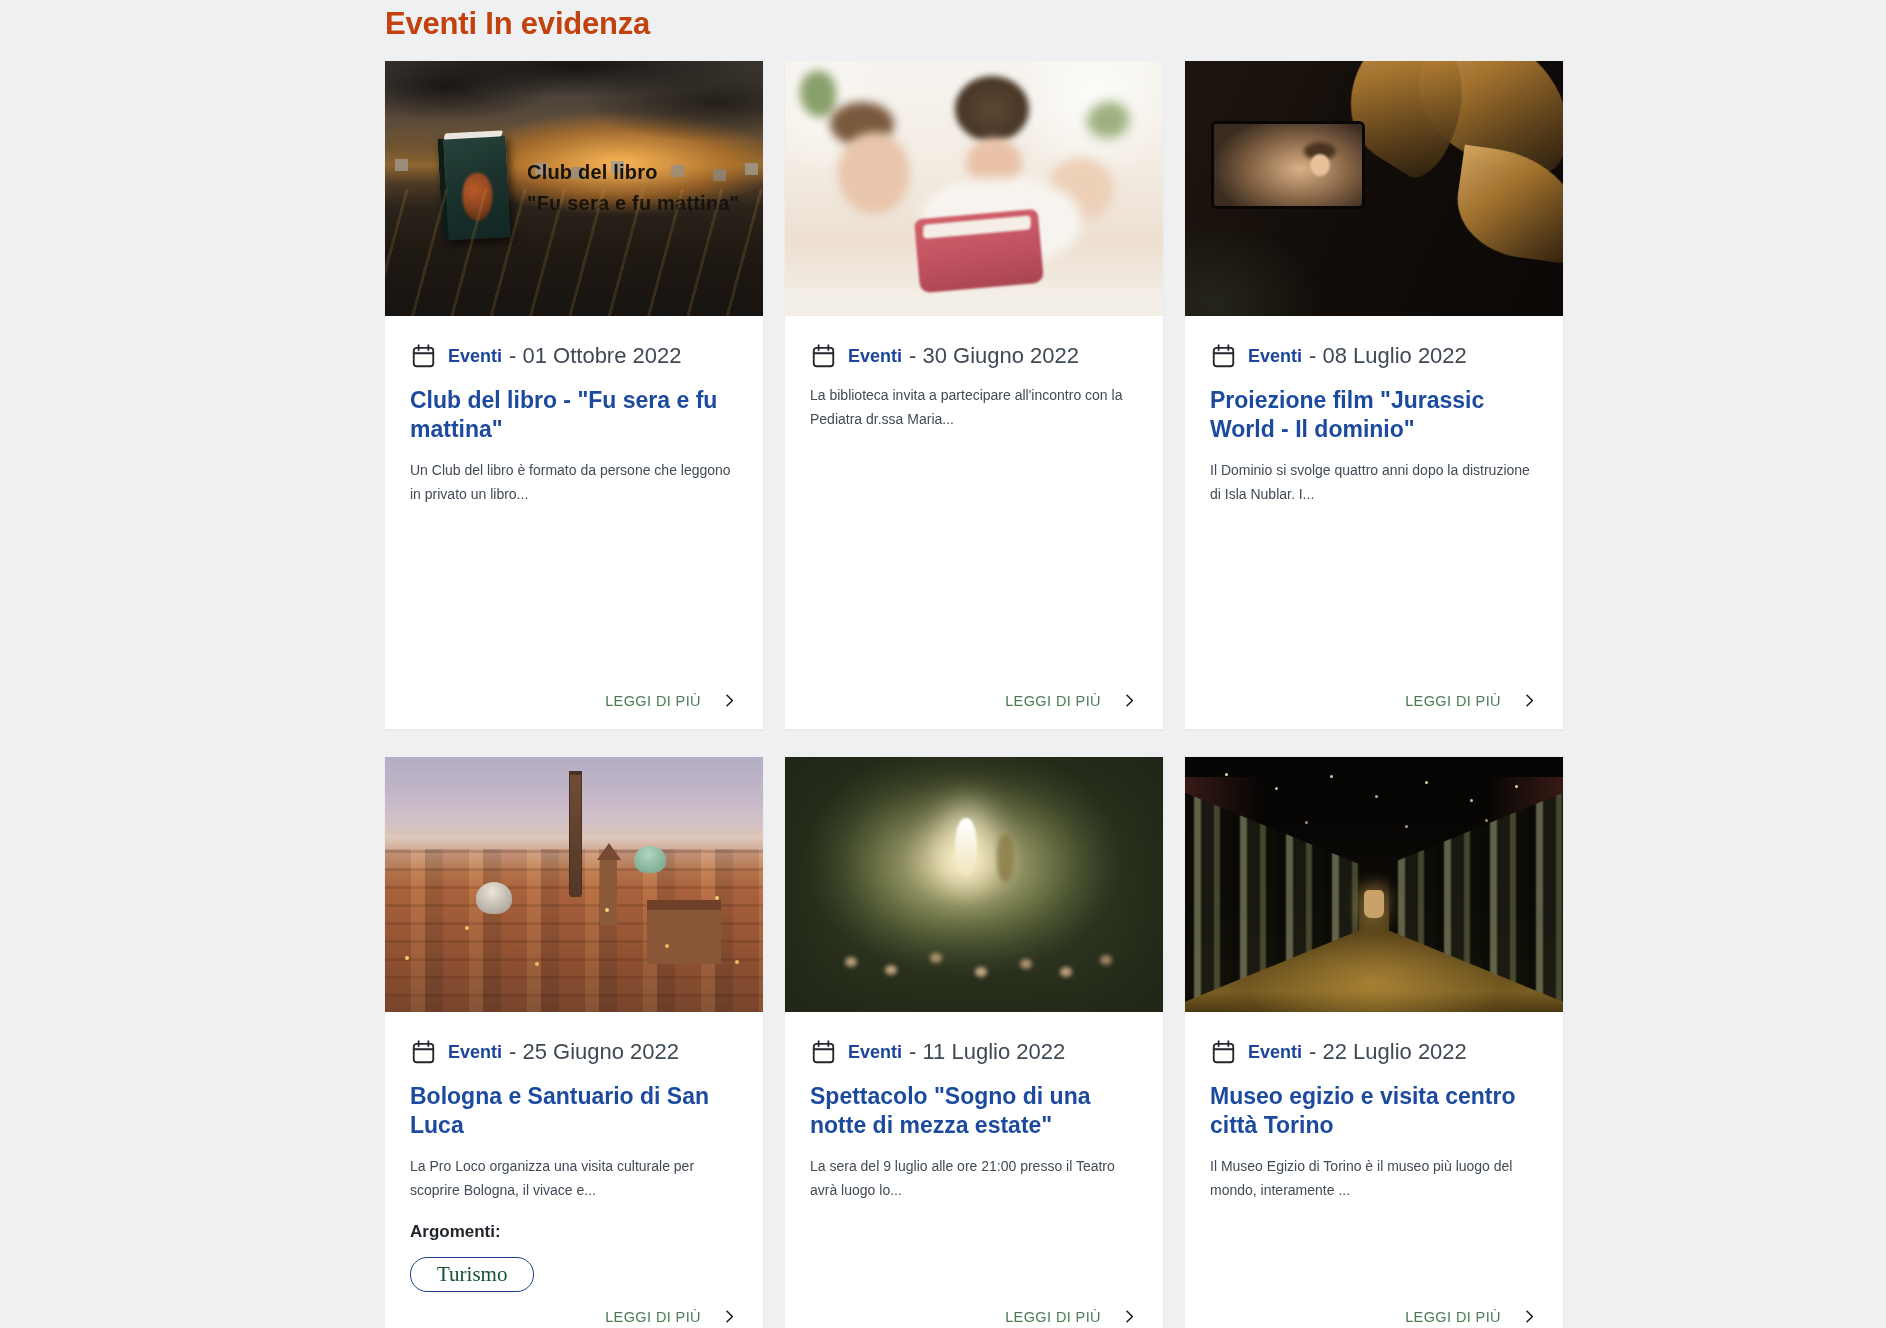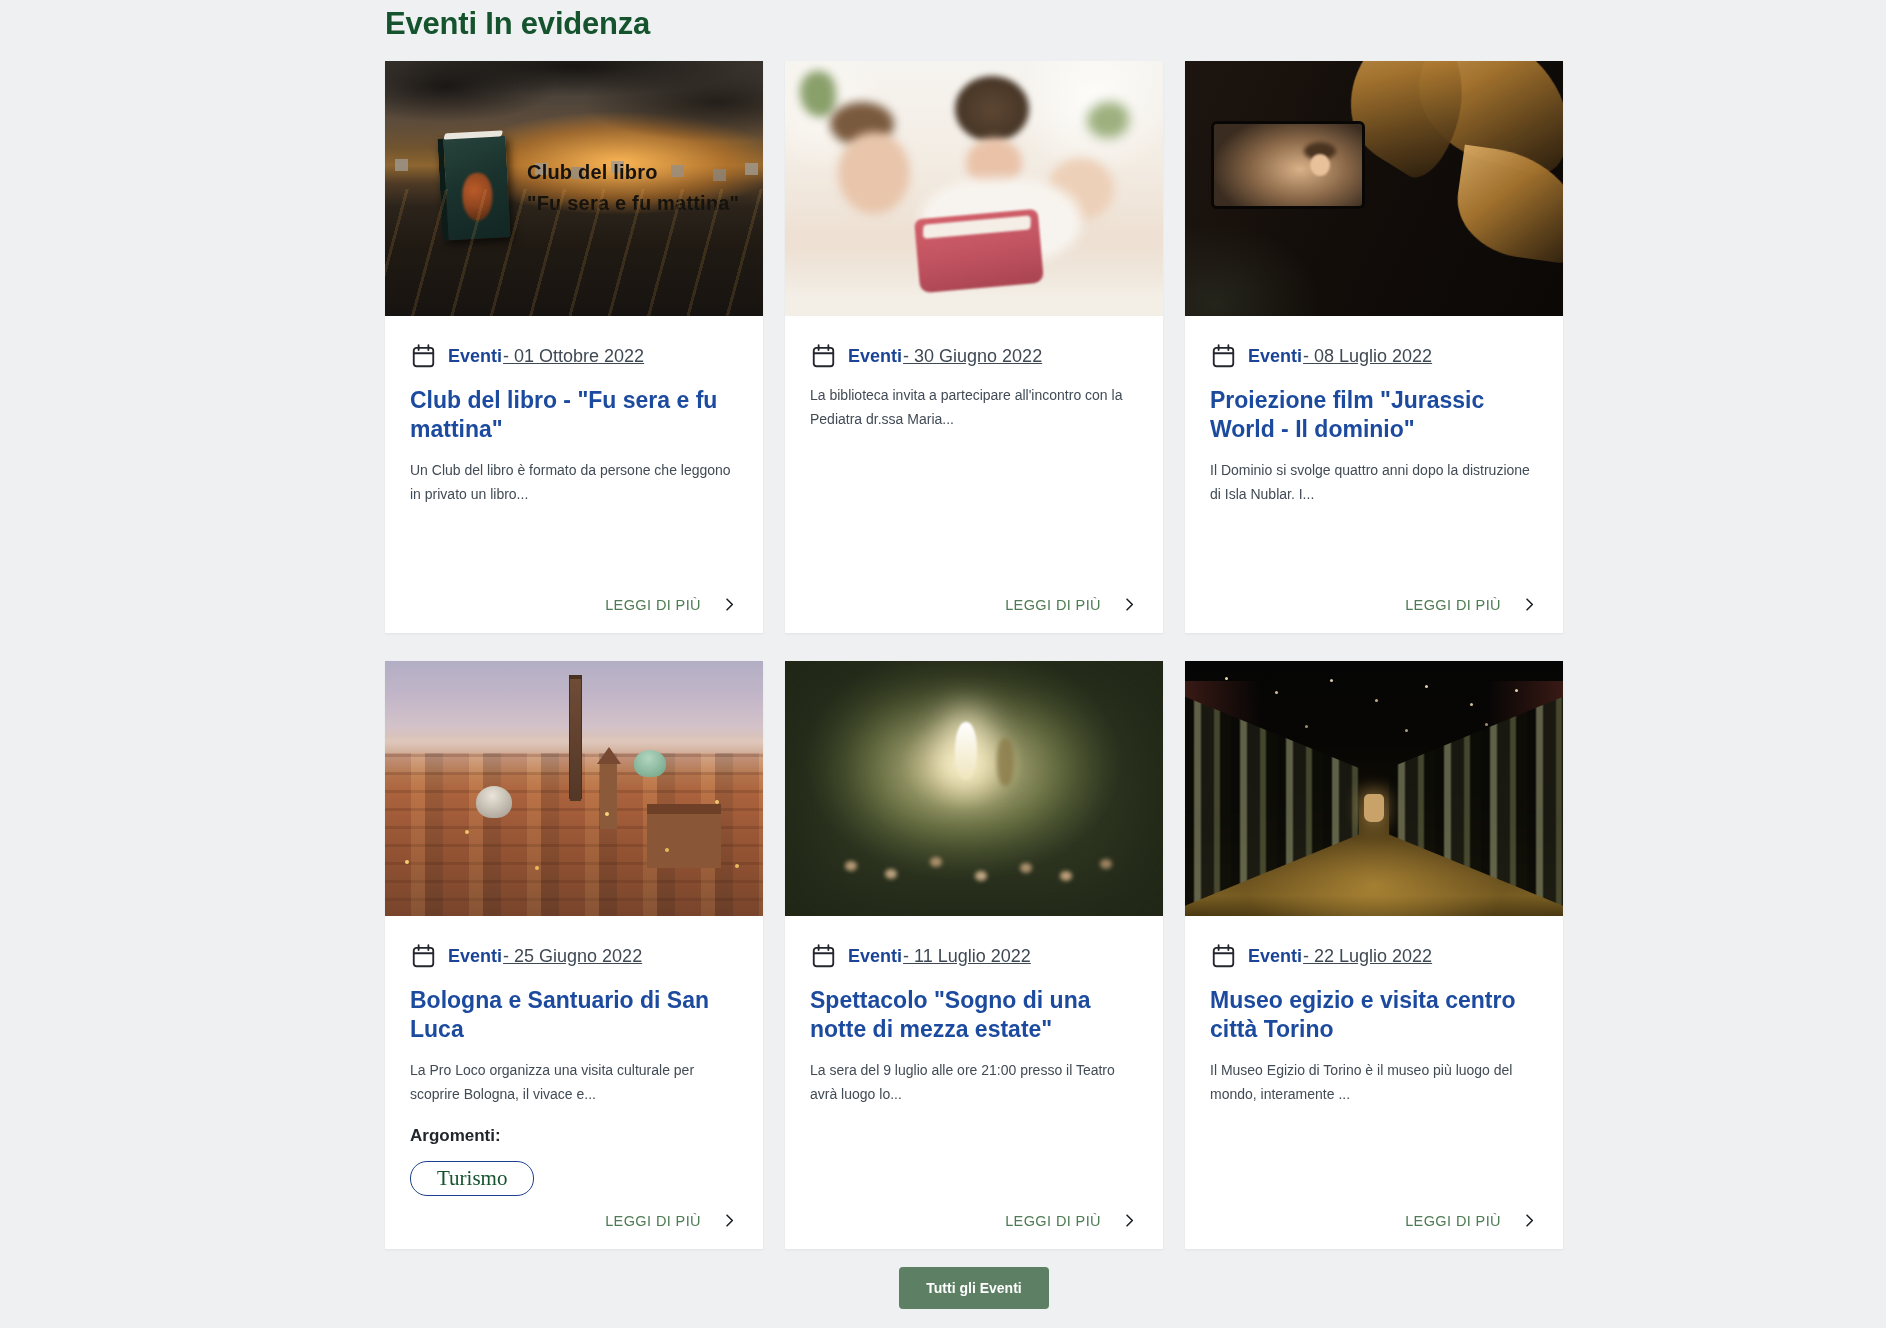--- a/index.html
+++ b/index.html
@@ -6,49 +6,49 @@
   html,body { width:1886px; height:1328px; }
   body {
     background:#eef0f1;
     font-family:"Liberation Sans","DejaVu Sans",sans-serif;
     overflow:hidden;
     -webkit-font-smoothing:antialiased;
   }
   .wrap { width:1178px; margin-left:385px; padding-top:6px; }
 
   .section-title {
-    font-size:31px; font-weight:700; color:#14532d;
+    font-size:31px; font-weight:700; color:#c2410c;
     letter-spacing:-.2px; margin-bottom:19px;
   }
 
   .grid {
     display:grid;
     grid-template-columns:repeat(3,1fr);
     column-gap:22px; row-gap:28px;
   }
 
   .card {
     background:#fff;
     display:flex; flex-direction:column;
     box-shadow:0 1px 2px rgba(40,50,60,.06);
   }
-  .h-row1 { height:572px; }
+  .h-row1 { height:668px; }
   .h-row2 { height:588px; }
 
   .card-img { position:relative; height:255px; overflow:hidden; flex:none; }
 
   .card-body {
     flex:1; display:flex; flex-direction:column;
     padding:25px 25px 20px 25px;
   }
 
   .meta { display:flex; align-items:center; margin-top:2px; }
   .meta .cal { flex:none; margin-right:11px; display:block; }
   .meta .cat { font-size:18px; font-weight:700; color:#1b4498; }
-  .meta .date { font-size:18px; color:#3f4953; margin-left:1px;text-decoration:underline; }
+  .meta .date { font-size:22px; color:#3f4953; margin-left:7px; }
 
   .card-title {
     margin-top:17px;
     font-size:23px; font-weight:700; color:#1b4a9e; line-height:1.27;
     text-decoration:none; display:block; cursor:pointer;
   }
   .card-excerpt {
     margin-top:15px;
     font-size:14px; color:#414b55; line-height:1.68;
   }

